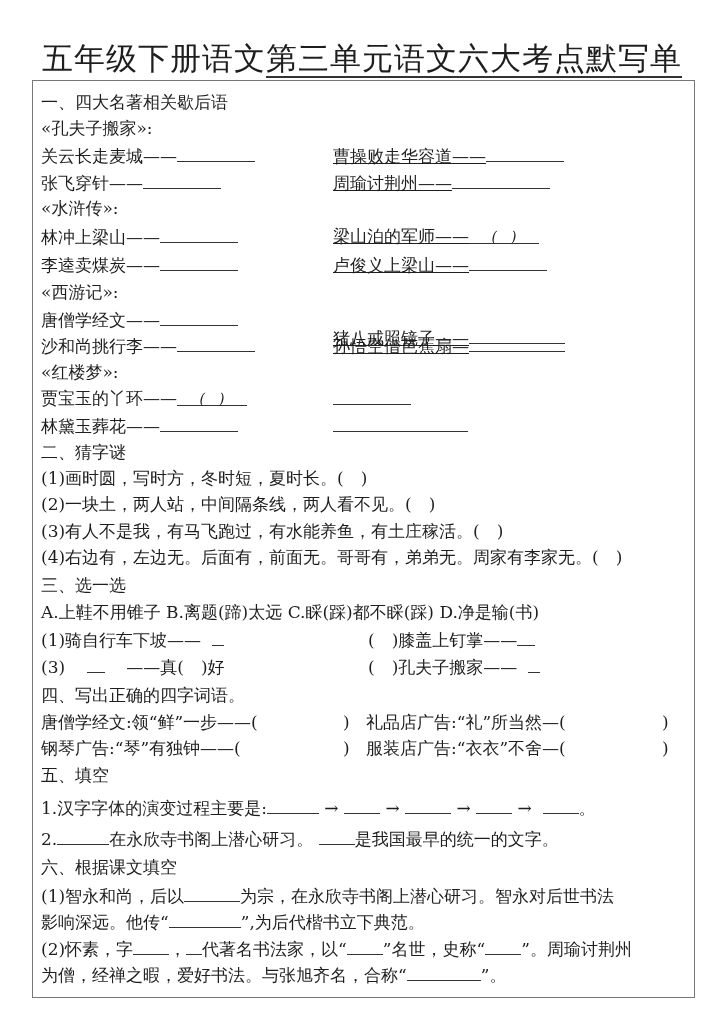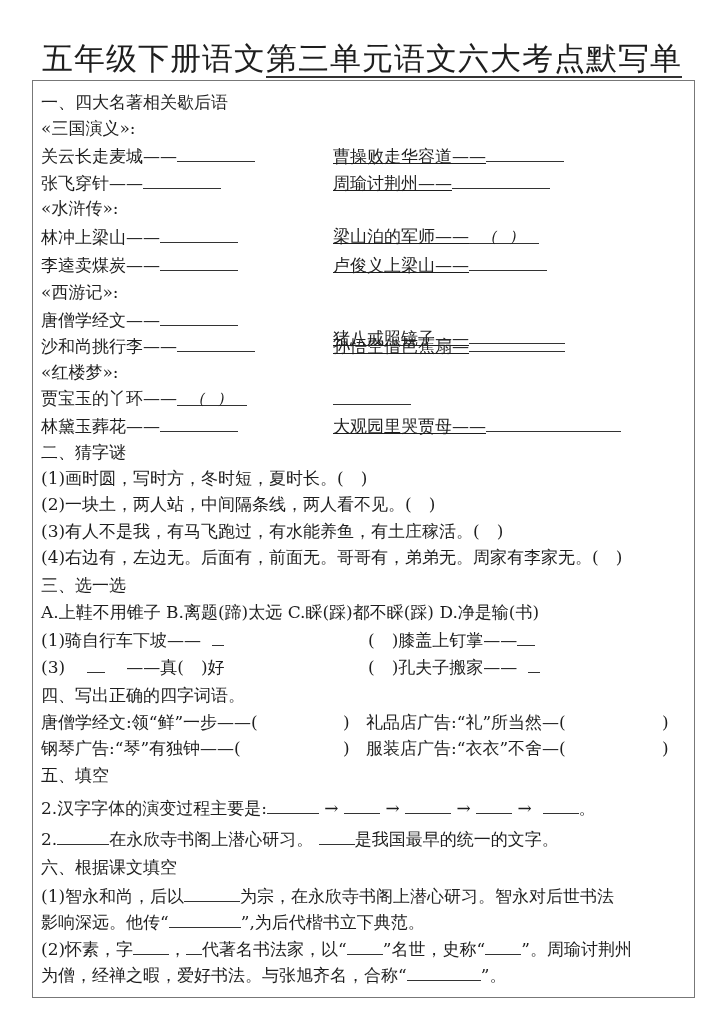--- a/index.html
+++ b/index.html
@@ -18,21 +18,21 @@
 </head>
 <body>
 
 <div class="title">
   <span>五年级下册语文</span><span class="u">第三单元语文六大考点默写单</span>
 </div>
 
 <div class="frame"></div>
 
 <div class="line" style="top:90px">一、四大名著相关歇后语</div>
-<div class="line" style="top:116px">«三国演义»:</div>
+<div class="line" style="top:116px">«孔夫子搬家»:</div>
 
 <div class="line" style="top:143px"><span>关云长走麦城——</span><span class="blank" style="width:78px"></span></div>
 <div class="line col2" style="top:143px"><span>曹操败走华容道——</span><span class="blank" style="width:78px"></span></div>
 <div class="line" style="top:170px"><span>张飞穿针——</span><span class="blank" style="width:78px"></span></div>
 <div class="line col2" style="top:170px"><span>周瑜讨荆州——</span><span class="blank" style="width:98px"></span></div>
 
 <div class="line" style="top:196px">«水浒传»:</div>
 <div class="line" style="top:224px"><span>林冲上梁山——</span><span class="blank" style="width:78px"></span></div>
 <div class="line col2" style="top:224px"><span>梁山泊的军师——</span><span class="blank ital" style="width:70px;font-size:14px">(　)</span></div>
 <div class="line" style="top:252px"><span>李逵卖煤炭——</span><span class="blank" style="width:78px"></span></div>
@@ -41,21 +41,21 @@
 <div class="line" style="top:280px">«西游记»:</div>
 <div class="line" style="top:307px"><span>唐僧学经文——</span><span class="blank" style="width:78px"></span></div>
 <div class="line col2" style="top:325px"><span>猪八戒照镜子——</span><span class="blank" style="width:96px"></span></div>
 <div class="line" style="top:333px"><span>沙和尚挑行李——</span><span class="blank" style="width:78px"></span></div>
 <div class="line col2" style="top:333px"><span>孙悟空借芭蕉扇—</span><span class="blank" style="width:96px"></span></div>
 
 <div class="line" style="top:360px">«红楼梦»:</div>
 <div class="line" style="top:386px"><span>贾宝玉的丫环——</span><span class="blank ital" style="width:70px;font-size:14px">(　)</span></div>
 <div class="line col2" style="top:386px"><span class="blank" style="width:78px"></span></div>
 <div class="line" style="top:413px"><span>林黛玉葬花——</span><span class="blank" style="width:78px"></span></div>
-<div class="line col2" style="top:413px"><span>大观园里哭贾母——</span><span class="blank" style="width:135px"></span></div>
+<div class="line col2" style="top:413px"><span class="blank" style="width:135px"></span></div>
 
 <div class="line" style="top:440px">二、猜字谜</div>
 <div class="line" style="top:466px">(1)画时圆，写时方，冬时短，夏时长。(　)</div>
 <div class="line" style="top:492px">(2)一块土，两人站，中间隔条线，两人看不见。(　)</div>
 <div class="line" style="top:519px">(3)有人不是我，有马飞跑过，有水能养鱼，有土庄稼活。(　)</div>
 <div class="line" style="top:545px">(4)右边有，左边无。后面有，前面无。哥哥有，弟弟无。周家有李家无。(　)</div>
 
 <div class="line" style="top:573px">三、选一选</div>
 <div class="line" style="top:600px">A.上鞋不用锥子 B.离题(蹄)太远 C.睬(踩)都不睬(踩) D.净是输(书)</div>
 <div class="line" style="top:627px"><span>(1)骑自行车下坡——</span>&nbsp;&nbsp;<span class="blank" style="width:12px"></span></div>
@@ -67,20 +67,20 @@
 <div class="line" style="top:710px">唐僧学经文:领“鲜”一步——(</div>
 <div class="line" style="top:710px;left:343px">)</div>
 <div class="line" style="top:710px;left:366px">礼品店广告:“礼”所当然—(</div>
 <div class="line" style="top:710px;left:662px">)</div>
 <div class="line" style="top:736px">钢琴广告:“琴”有独钟——(</div>
 <div class="line" style="top:736px;left:343px">)</div>
 <div class="line" style="top:736px;left:366px">服装店广告:“衣衣”不舍—(</div>
 <div class="line" style="top:736px;left:662px">)</div>
 
 <div class="line" style="top:763px">五、填空</div>
-<div class="line" style="top:795px"><span>2.汉字字体的演变过程主要是:</span><span class="blank" style="width:52px"></span> <span>→</span> <span class="blank" style="width:36px"></span> <span>→</span> <span class="blank" style="width:46px"></span> <span>→</span> <span class="blank" style="width:36px"></span> <span>→</span> &nbsp;<span class="blank" style="width:36px"></span><span>。</span></div>
+<div class="line" style="top:795px"><span>1.汉字字体的演变过程主要是:</span><span class="blank" style="width:52px"></span> <span>→</span> <span class="blank" style="width:36px"></span> <span>→</span> <span class="blank" style="width:46px"></span> <span>→</span> <span class="blank" style="width:36px"></span> <span>→</span> &nbsp;<span class="blank" style="width:36px"></span><span>。</span></div>
 <div class="line" style="top:826px"><span>2.</span><span class="blank" style="width:52px"></span><span>在永欣寺书阁上潜心研习。</span> <span class="blank" style="width:36px"></span><span>是我国最早的统一的文字。</span></div>
 
 <div class="line" style="top:855px">六、根据课文填空</div>
 <div class="line" style="top:883px"><span>(1)智永和尚，后以</span><span class="blank" style="width:56px"></span><span>为宗，在永欣寺书阁上潜心研习。智永对后世书法</span></div>
 <div class="line" style="top:909px"><span>影响深远。他传“</span><span class="blank" style="width:72px"></span><span>”,为后代楷书立下典范。</span></div>
 <div class="line" style="top:936px"><span>(2)怀素，字</span><span class="blank" style="width:36px"></span><span>，</span><span class="blank" style="width:16px"></span><span>代著名书法家，以“</span><span class="blank" style="width:36px"></span><span>”名世，史称“</span><span class="blank" style="width:36px"></span><span>”。周瑜讨荆州</span></div>
 <div class="line" style="top:962px"><span>为僧，经禅之暇，爱好书法。与张旭齐名，合称“</span><span class="blank" style="width:74px"></span><span>”。</span></div>
 
 </body></html>

